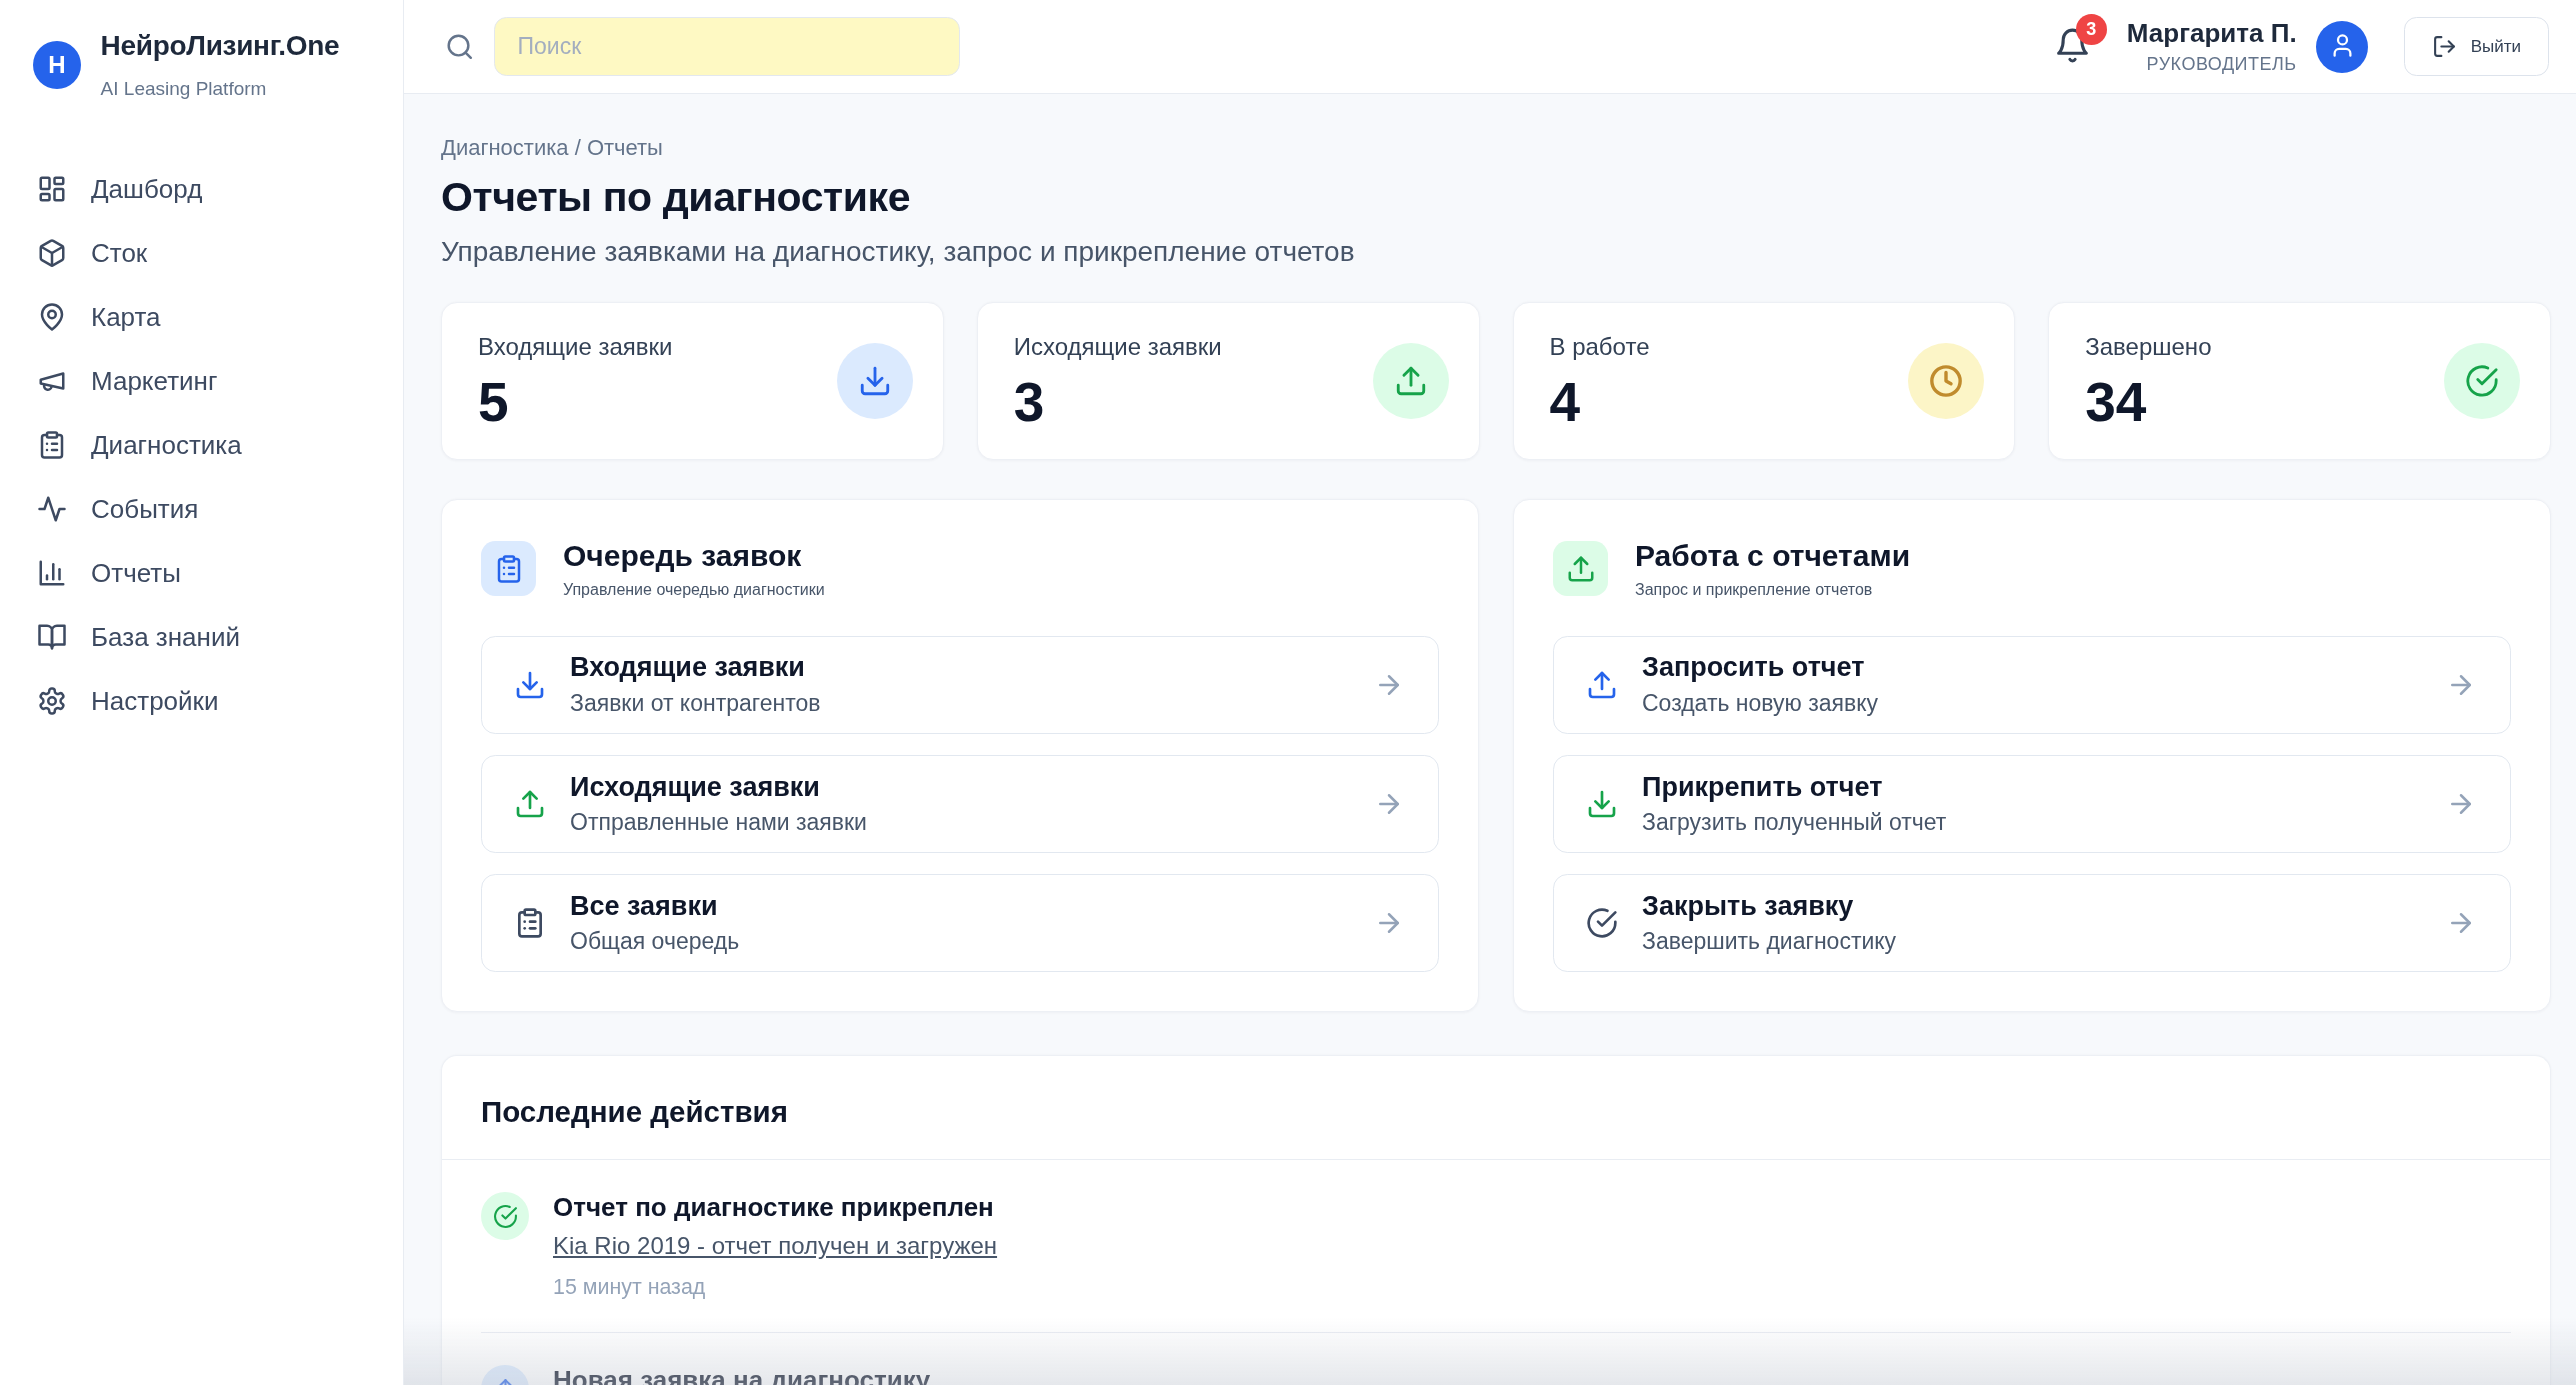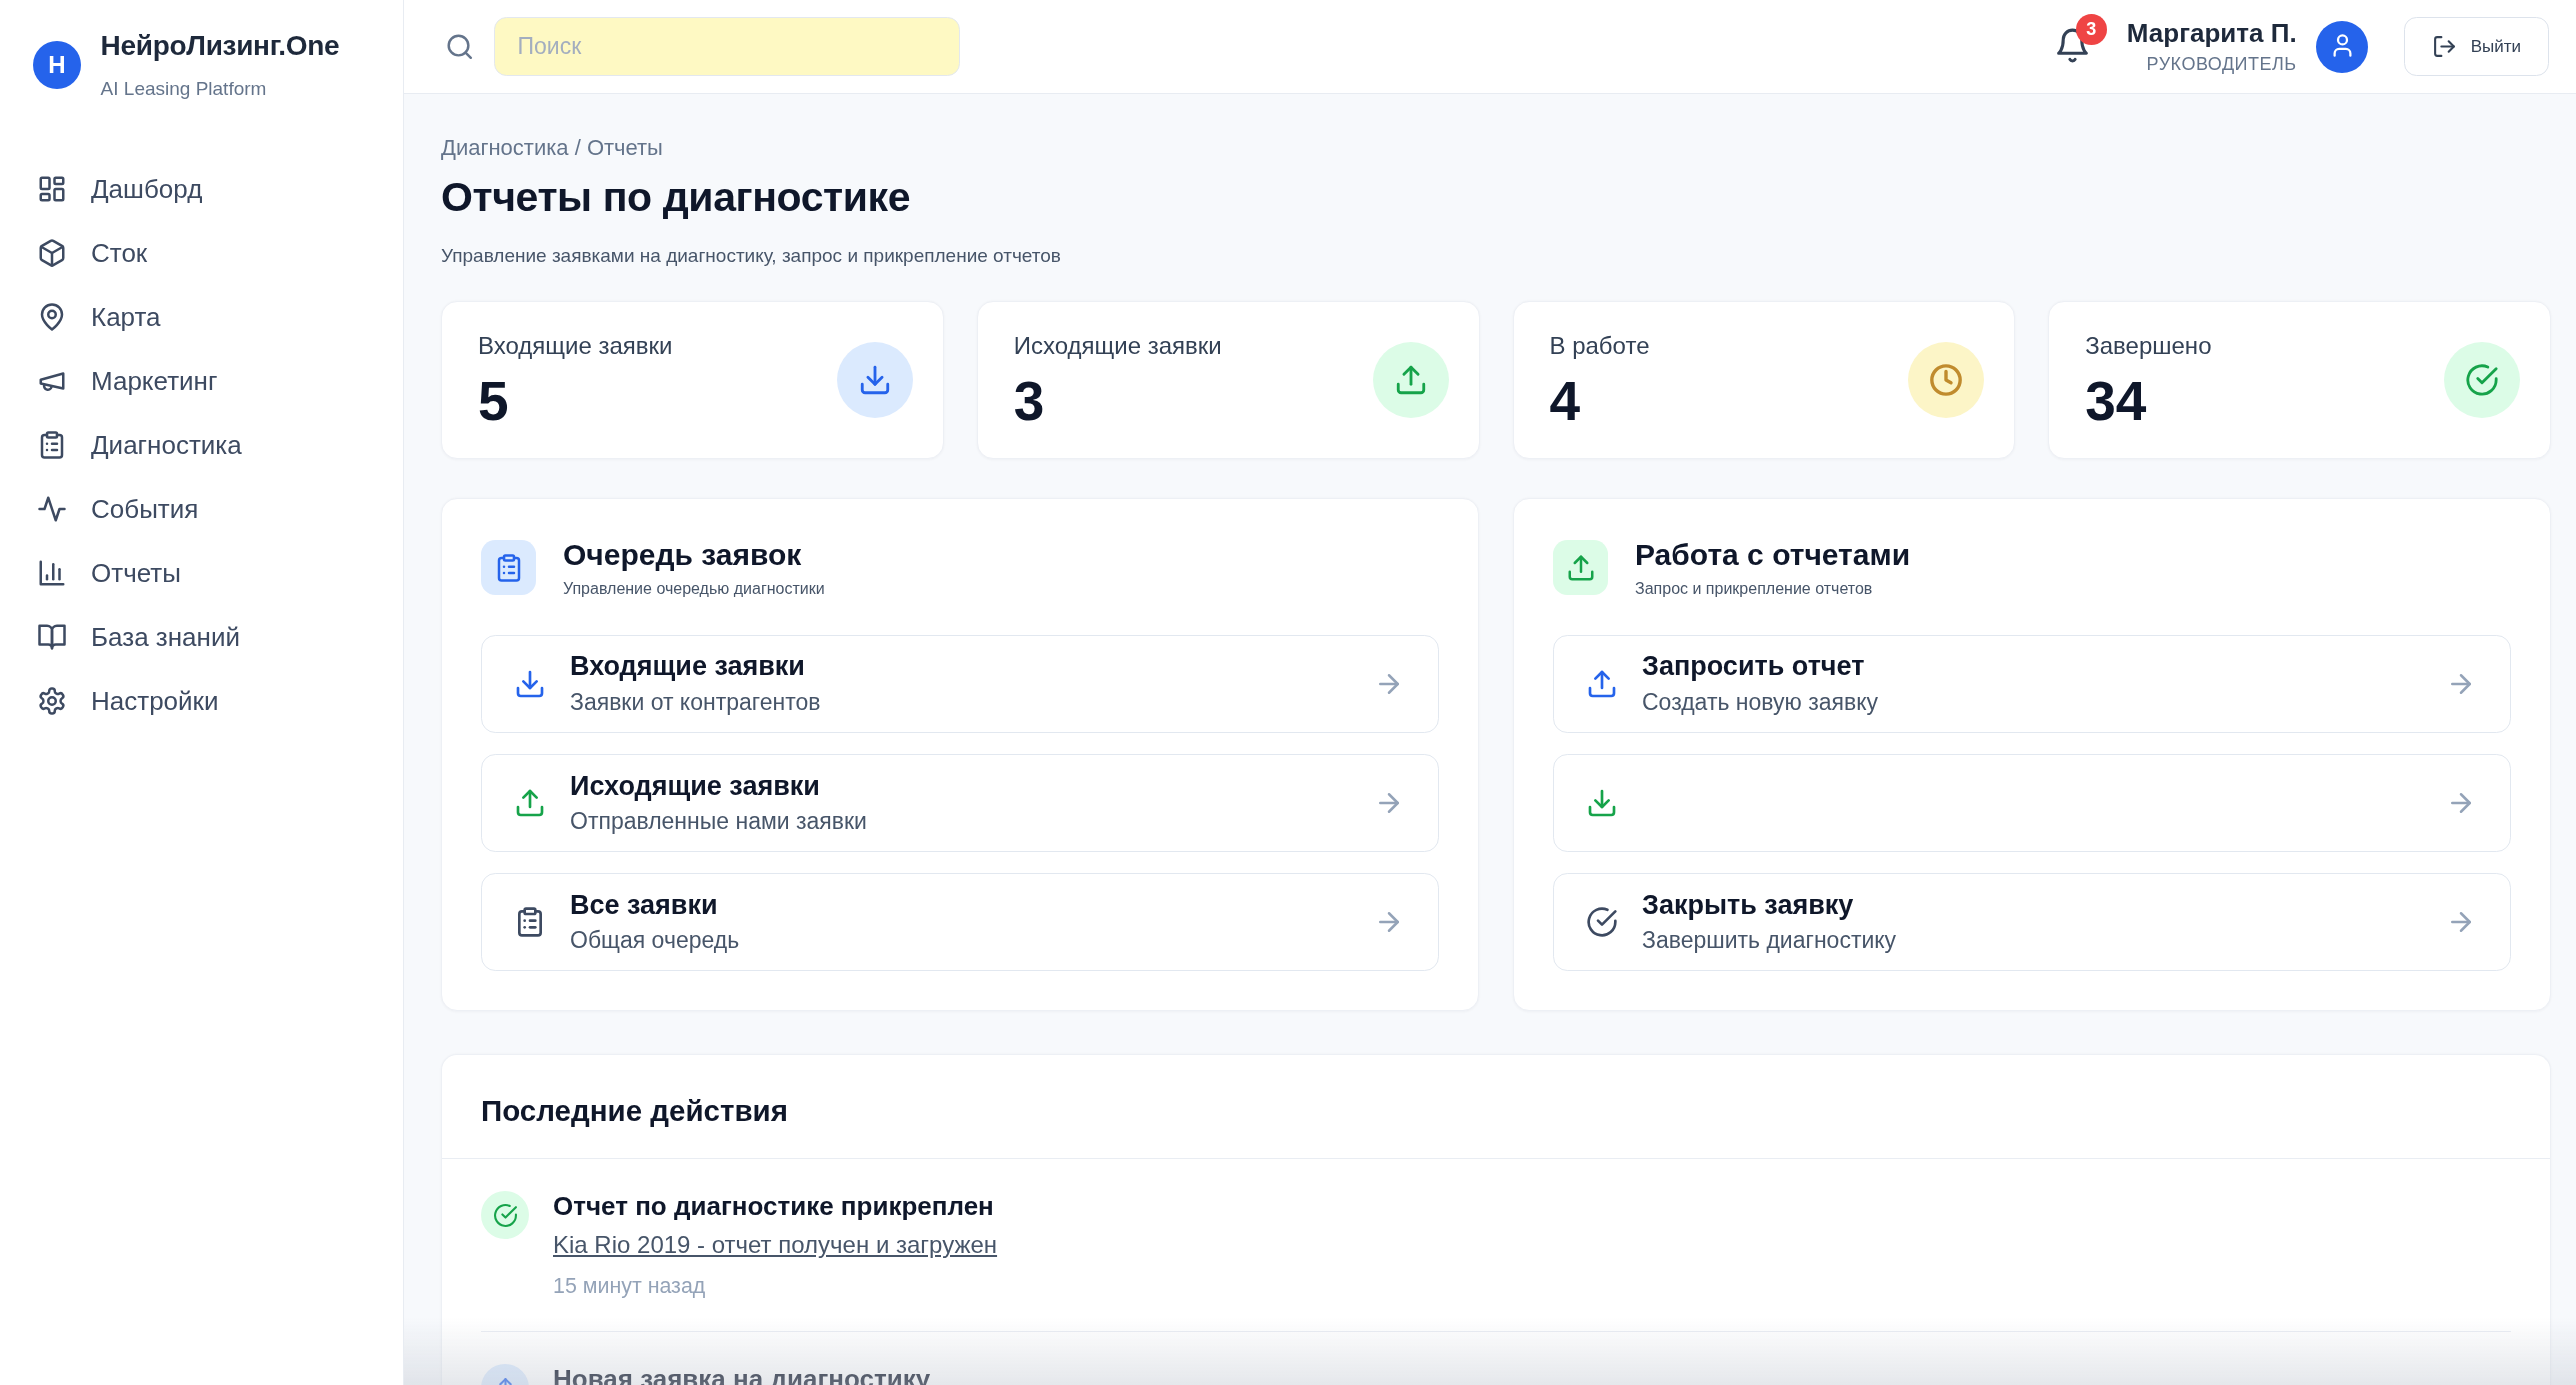--- a/index.html
+++ b/index.html
@@ -33,21 +33,21 @@
   .user-role { font-size:18px; color:#64748b; margin-top:4.5px; letter-spacing:0.5px; }
   .avatar { width:52px; height:52px; border-radius:50%; background:#2563eb; color:#fff; display:flex; align-items:center; justify-content:center; margin-left:19.6px; cursor:pointer; }
   .avatar svg { width:27px; height:27px; }
   .logout-btn { margin-left:36px; height:59px; padding:0 27px; border-radius:12.5px; border:0.9px solid #dde3ec; background:#fff; display:flex; align-items:center; gap:13.4px; font-size:17px; color:#334155; font-weight:500; cursor:pointer; font-family:"Liberation Sans", sans-serif; }
   .logout-btn svg { width:25px; height:25px; }
 
   
   .content { flex:1; background:#f7f9fc; padding:41px 25px 0 37px; overflow:hidden; position:relative; }
   .breadcrumb { font-size:22px; color:#64748b; }
   .page-title { font-size:41px; font-weight:700; color:#0f172a; margin-top:12.5px; letter-spacing:-0.4px; }
-  .page-sub { font-size:19px; color:#475569; margin-top:24px; }
+  .page-sub { font-size:28px; color:#475569; margin-top:15px; }
 
   .stats { display:flex; gap:33px; margin-top:34px; }
   .stat-card { flex:1; background:#fff; border-radius:16px; border:0.9px solid #edf0f5; box-shadow:0 0.9px 2.7px rgba(15,23,42,.04); padding:30px 30px 28.6px 36px; display:flex; align-items:center; justify-content:space-between; height:158px; }
   .stat-label { font-size:24px; color:#334155; }
   .stat-value { font-size:55px; font-weight:800; color:#0f172a; margin-top:14.3px; line-height:1; }
   .stat-ico { width:76px; height:76px; border-radius:50%; display:flex; align-items:center; justify-content:center; flex-shrink:0; }
   .stat-ico svg { width:34px; height:34px; }
   .bg-blue { background:#dbeafe; color:#2563eb; }
   .bg-green { background:#dcfce7; color:#16a34a; }
   .bg-amber { background:#fcf5c7; color:#c08b2d; }
@@ -408,20 +408,24 @@
                 </span>
             </div>
             <div class="item-row">
               <span class="item-ic ic-green">
                   <svg viewBox="0 0 24 24" fill="none" stroke="currentColor" stroke-width="2" stroke-linecap="round" stroke-linejoin="round">
                     <path d="M21 15v4a2 2 0 0 1-2 2H5a2 2 0 0 1-2-2v-4"></path>
                     <polyline points="7 10 12 15 17 10"></polyline>
                     <line x1="12" x2="12" y1="15" y2="3"></line>
                   </svg>
                 </span>
+              <span class="item-text">
+                <div class="item-title">Прикрепить отчет</div>
+                <div class="item-sub">Загрузить полученный отчет</div>
+              </span>
               <span class="item-arrow">
                   <svg viewBox="0 0 24 24" fill="none" stroke="currentColor" stroke-width="2" stroke-linecap="round" stroke-linejoin="round">
                     <path d="M5 12h14"></path>
                     <path d="m12 5 7 7-7 7"></path>
                   </svg>
                 </span>
             </div>
             <div class="item-row">
               <span class="item-ic ic-slate">
                   <svg viewBox="0 0 24 24" fill="none" stroke="currentColor" stroke-width="2" stroke-linecap="round" stroke-linejoin="round">

